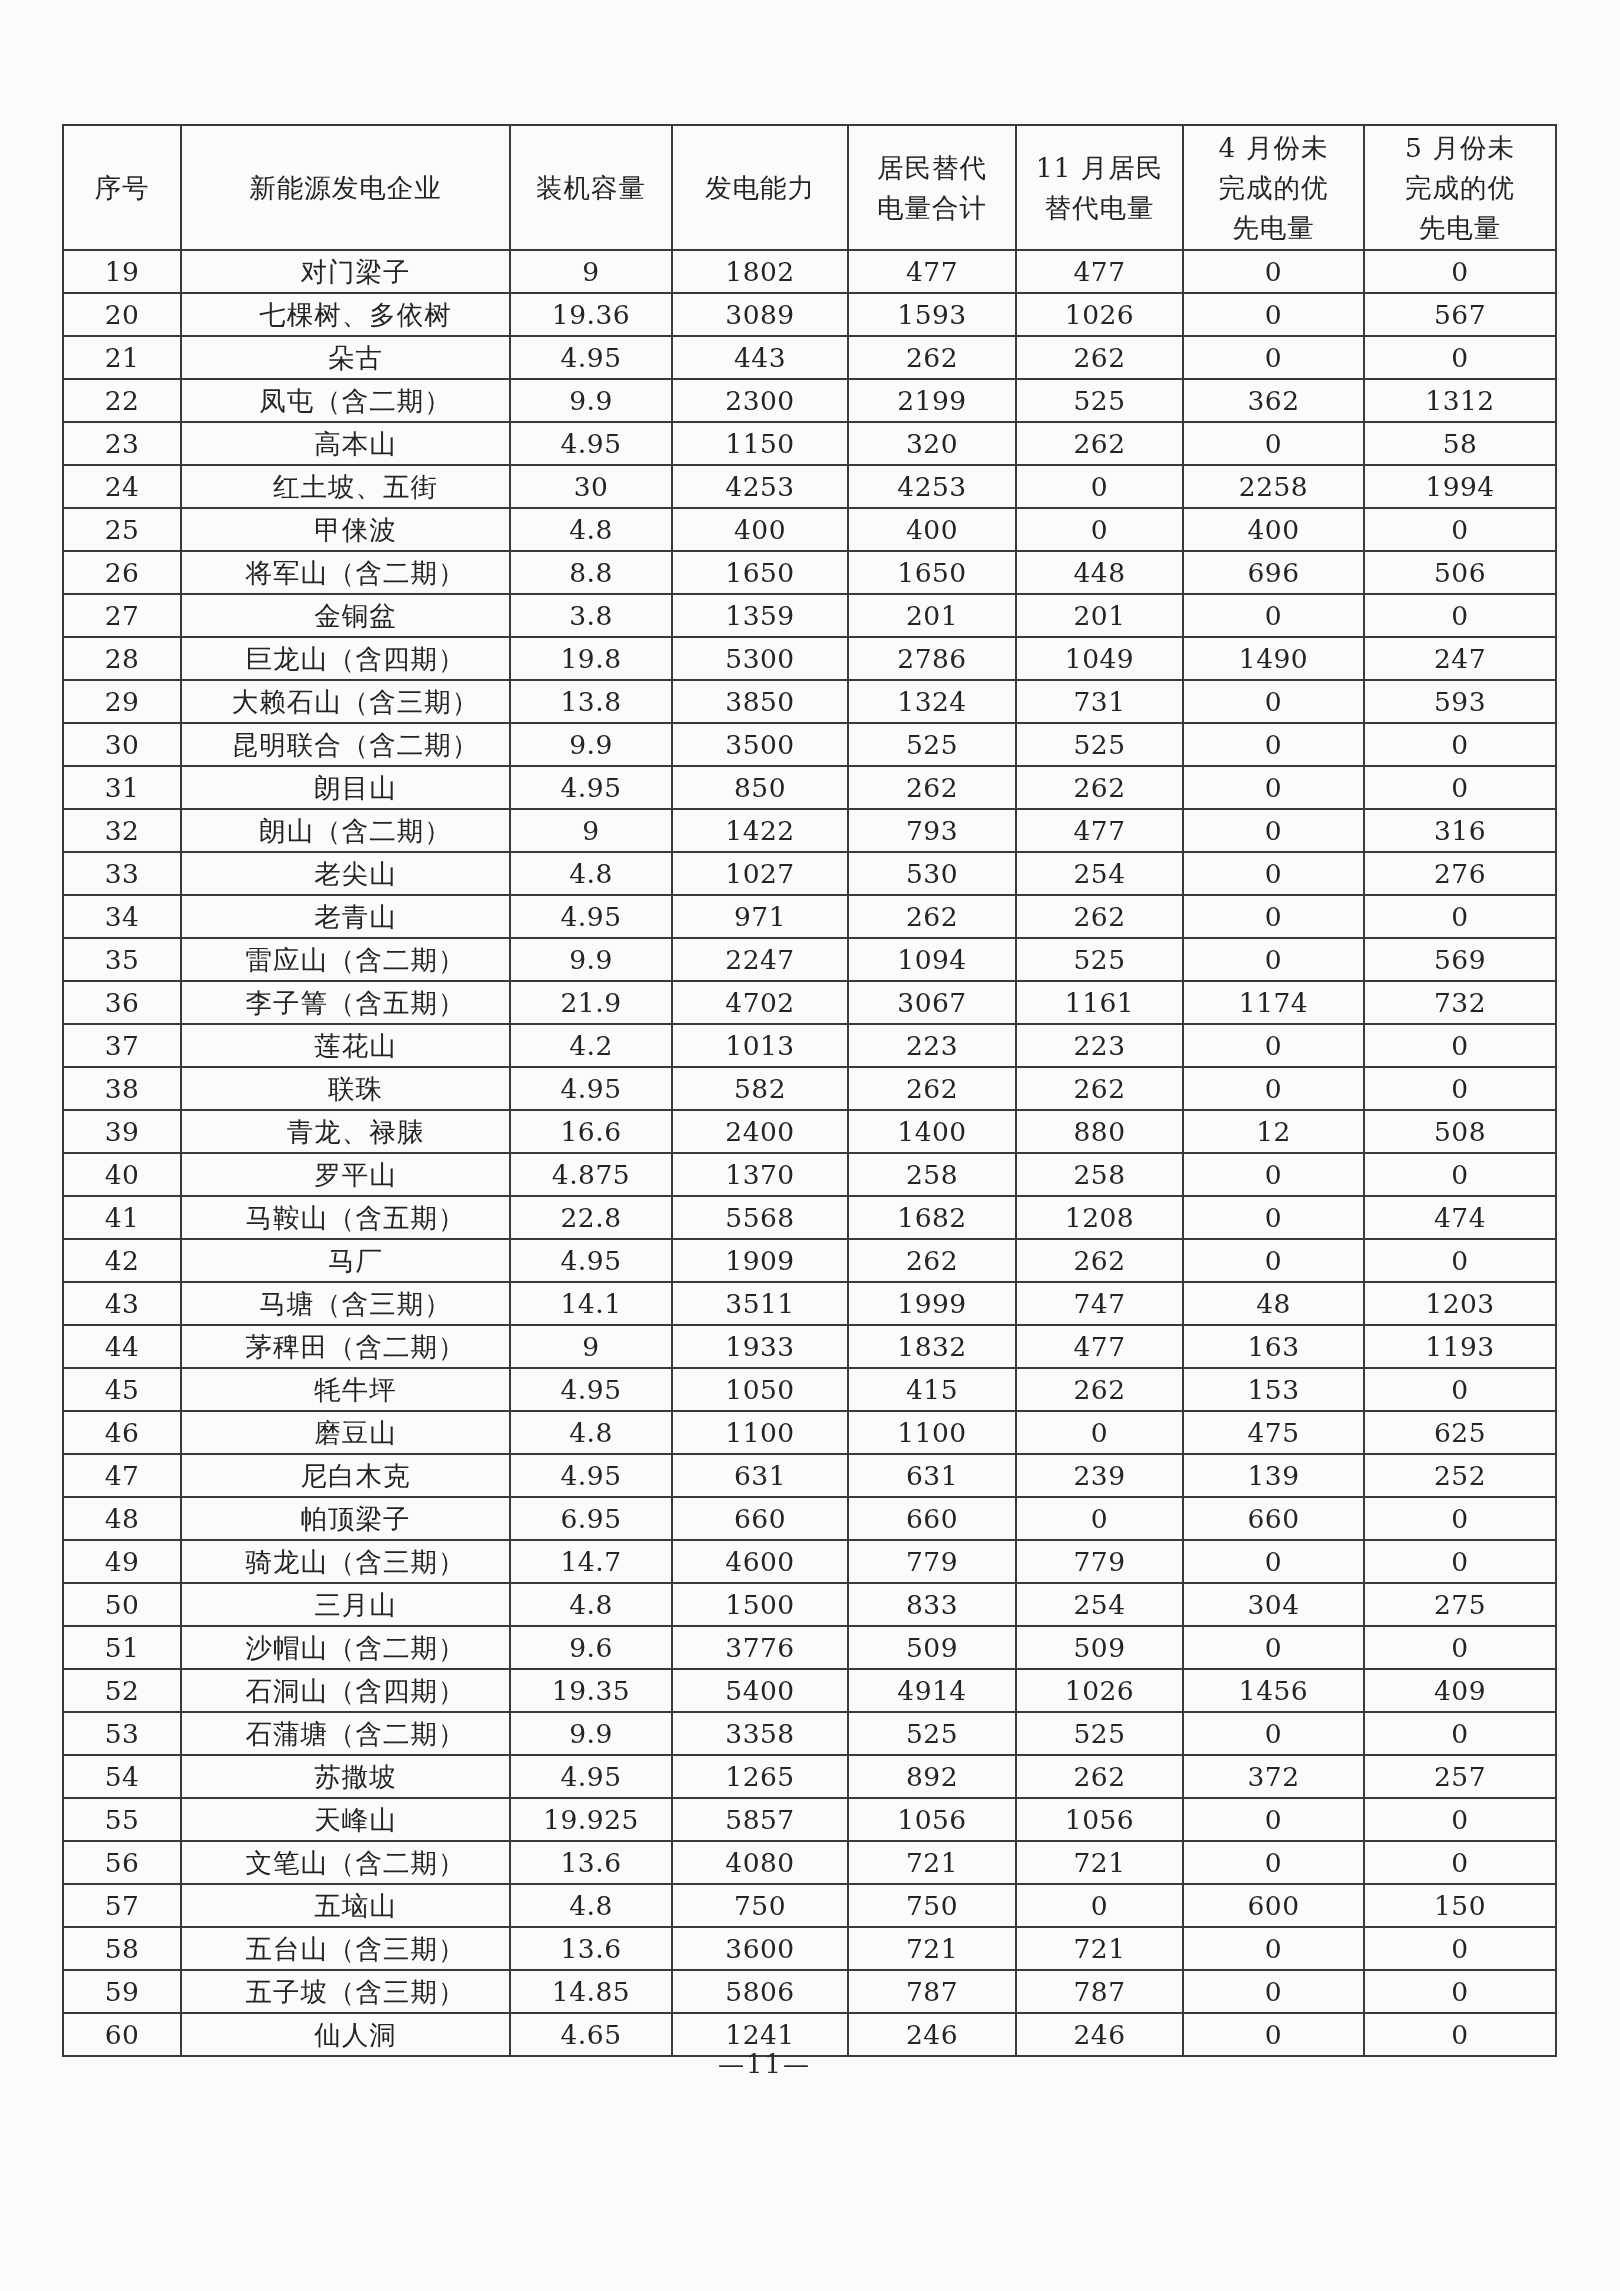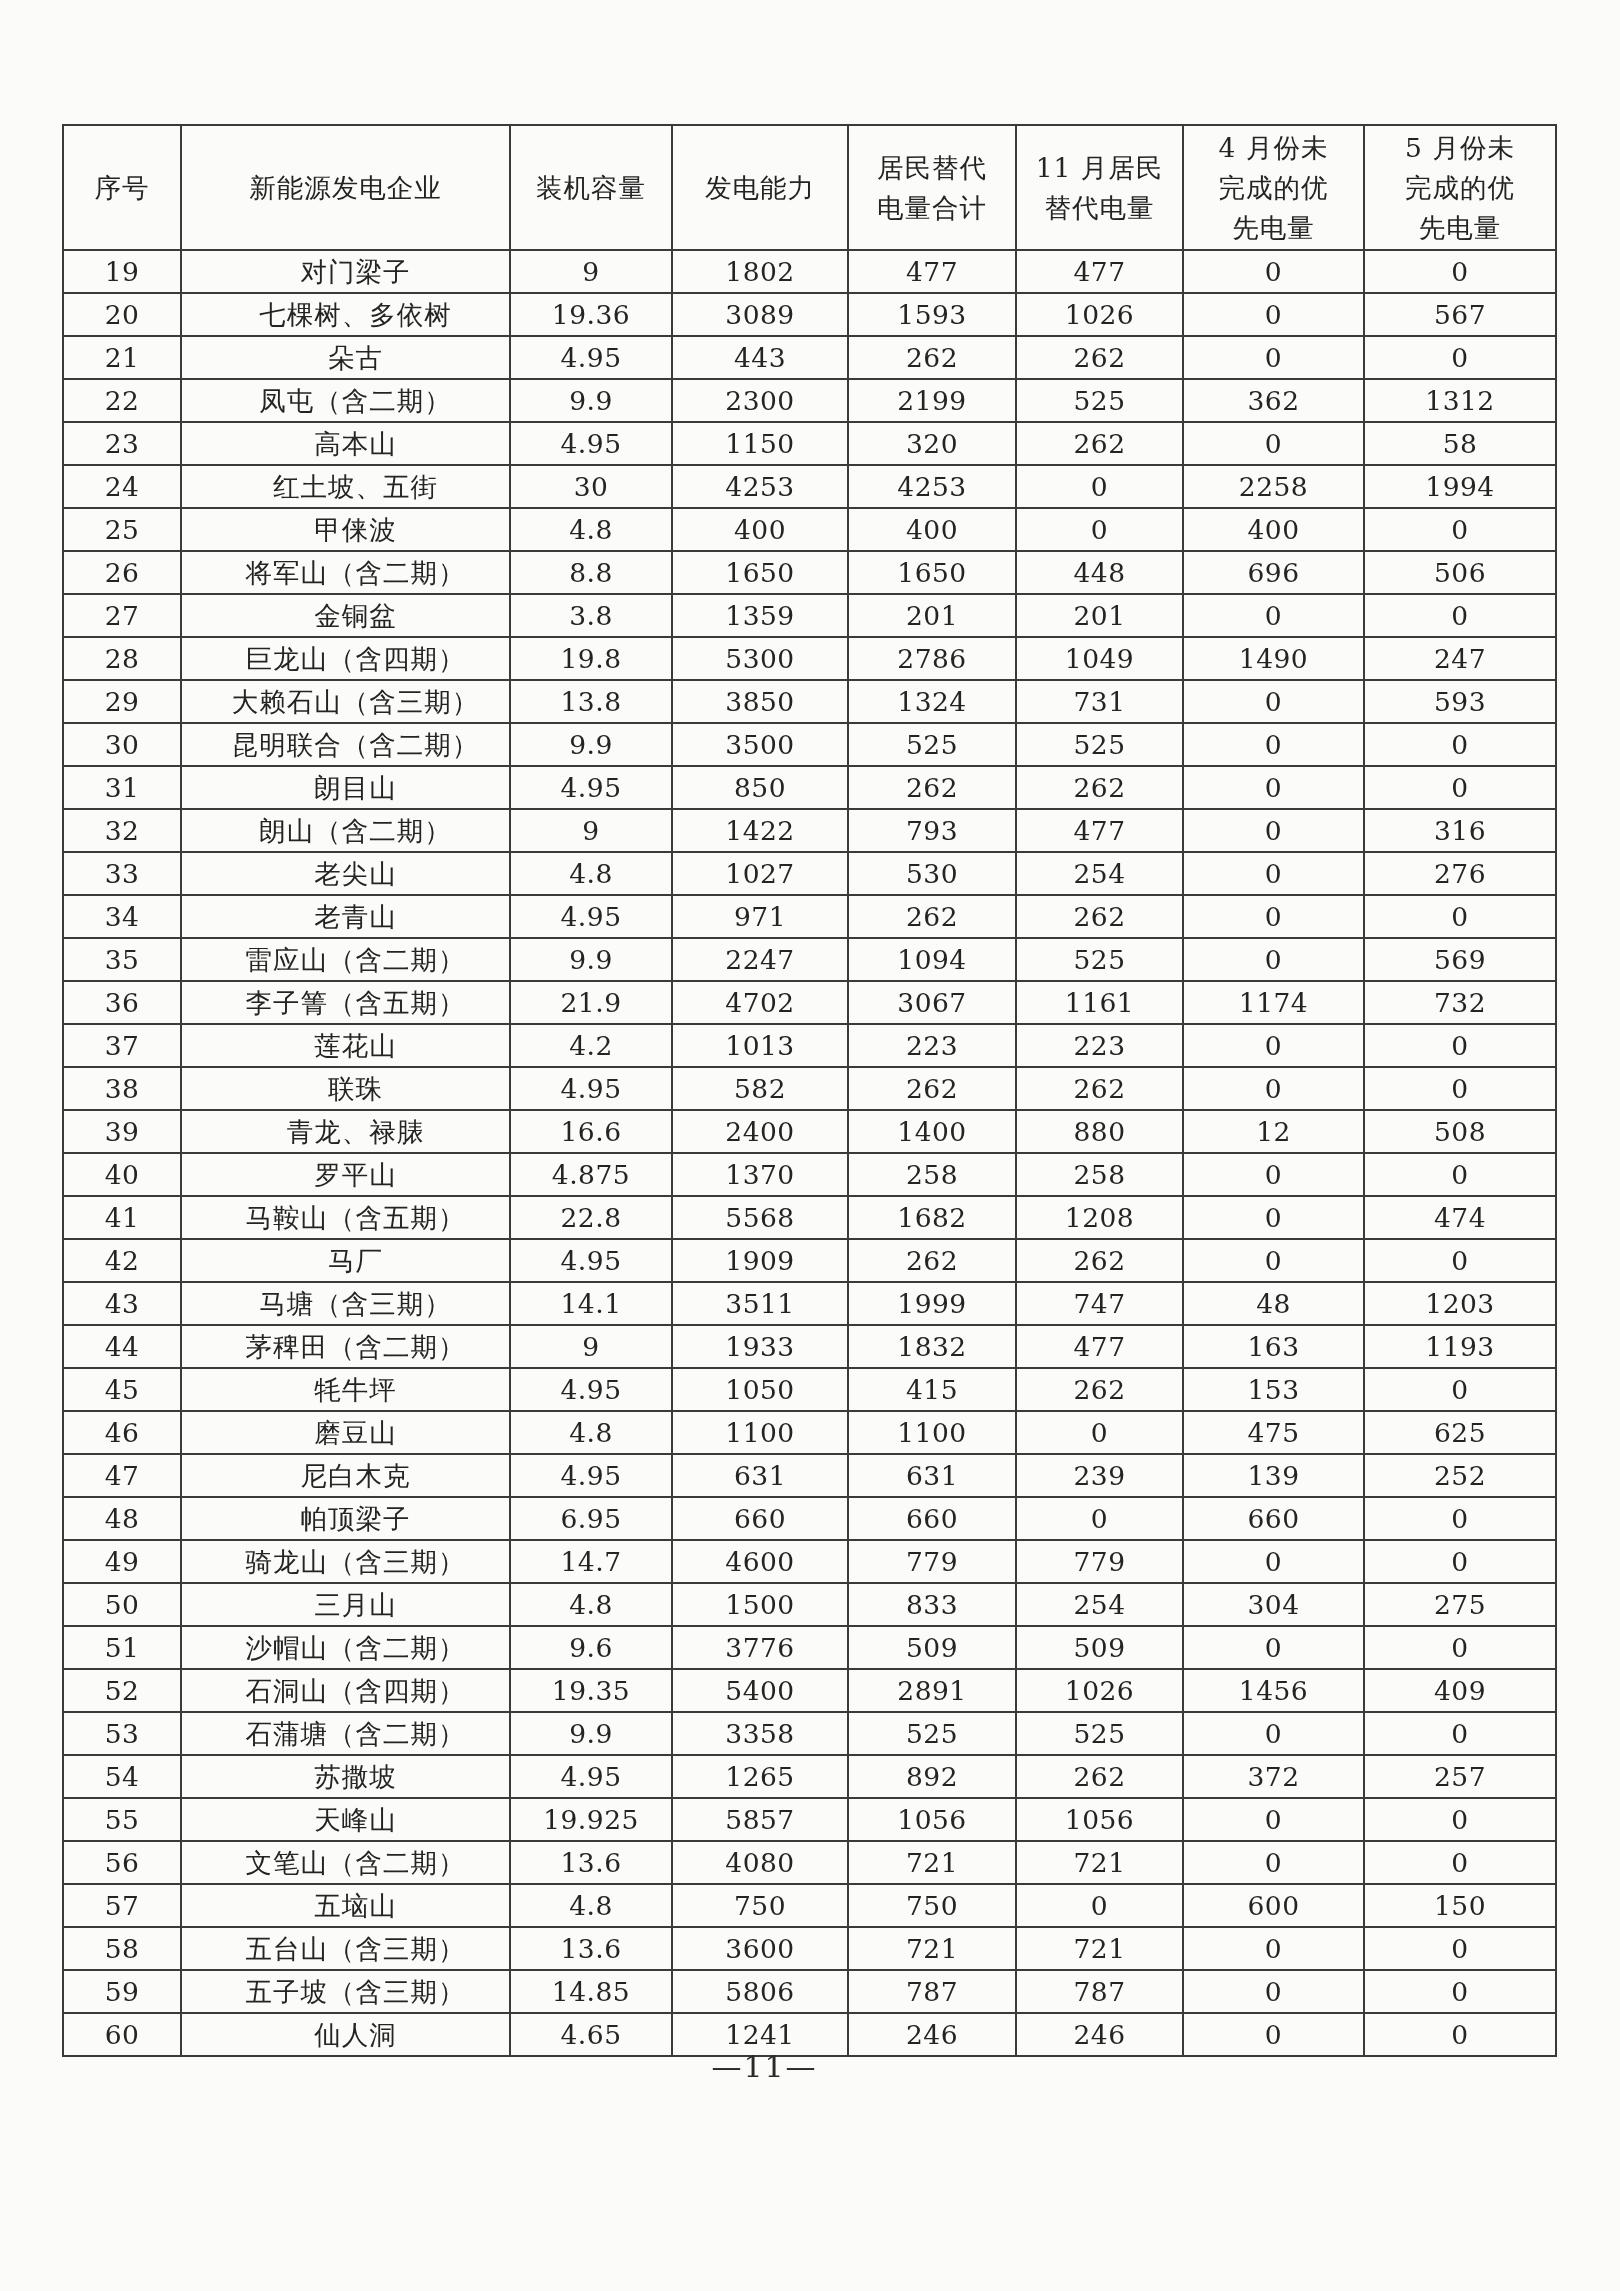--- a/index.html
+++ b/index.html
@@ -52,21 +52,21 @@
   .data-table tbody td.cell-enterprise {
     letter-spacing: 1px;
     padding-left: 26px;
   }
   .page-number {
     position: absolute;
     top: 2049px;
     left: 0;
     width: 1529px;
     text-align: center;
-    font-size: 30px;
+    font-size: 26px;
     color: #2a2a2a;
     letter-spacing: 2px;
   }
 </style>
 </head>
 <body>
 
 <div class="page">
   <table class="data-table">
     <colgroup>
@@ -426,21 +426,21 @@
           <td class="cell-resident-replacement-total">509</td>
           <td class="cell-nov-resident-replacement">509</td>
           <td class="cell-april-unfinished-priority">0</td>
           <td class="cell-may-unfinished-priority">0</td>
         </tr>
         <tr>
           <td class="cell-index">52</td>
           <td class="cell-enterprise">石洞山（含四期）</td>
           <td class="cell-installed-capacity">19.35</td>
           <td class="cell-generation-capability">5400</td>
-          <td class="cell-resident-replacement-total">2891</td>
+          <td class="cell-resident-replacement-total">4914</td>
           <td class="cell-nov-resident-replacement">1026</td>
           <td class="cell-april-unfinished-priority">1456</td>
           <td class="cell-may-unfinished-priority">409</td>
         </tr>
         <tr>
           <td class="cell-index">53</td>
           <td class="cell-enterprise">石蒲塘（含二期）</td>
           <td class="cell-installed-capacity">9.9</td>
           <td class="cell-generation-capability">3358</td>
           <td class="cell-resident-replacement-total">525</td>

